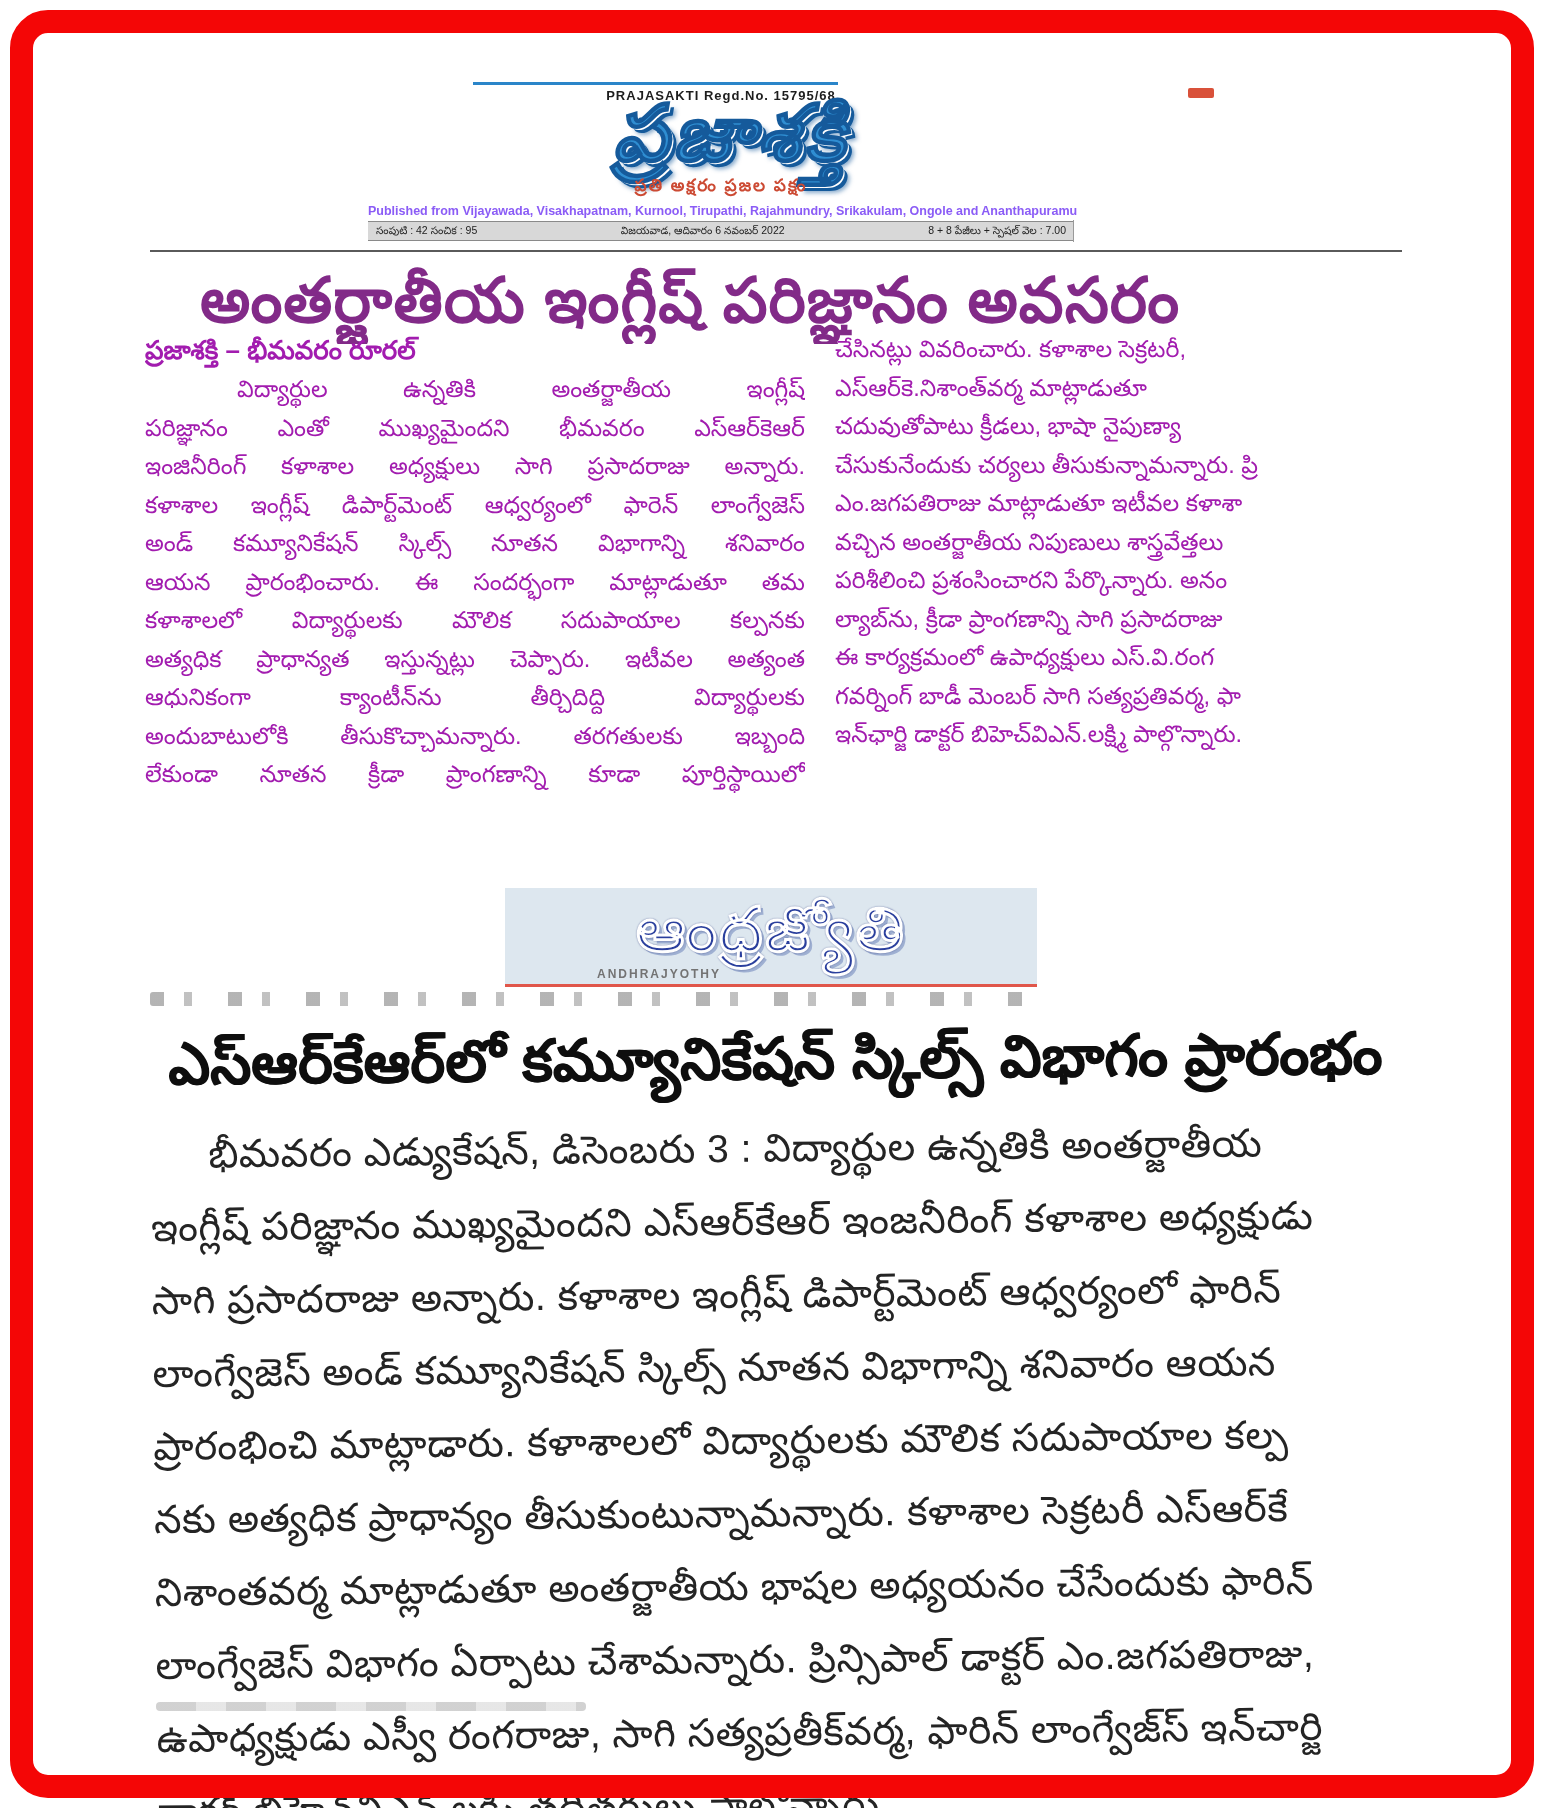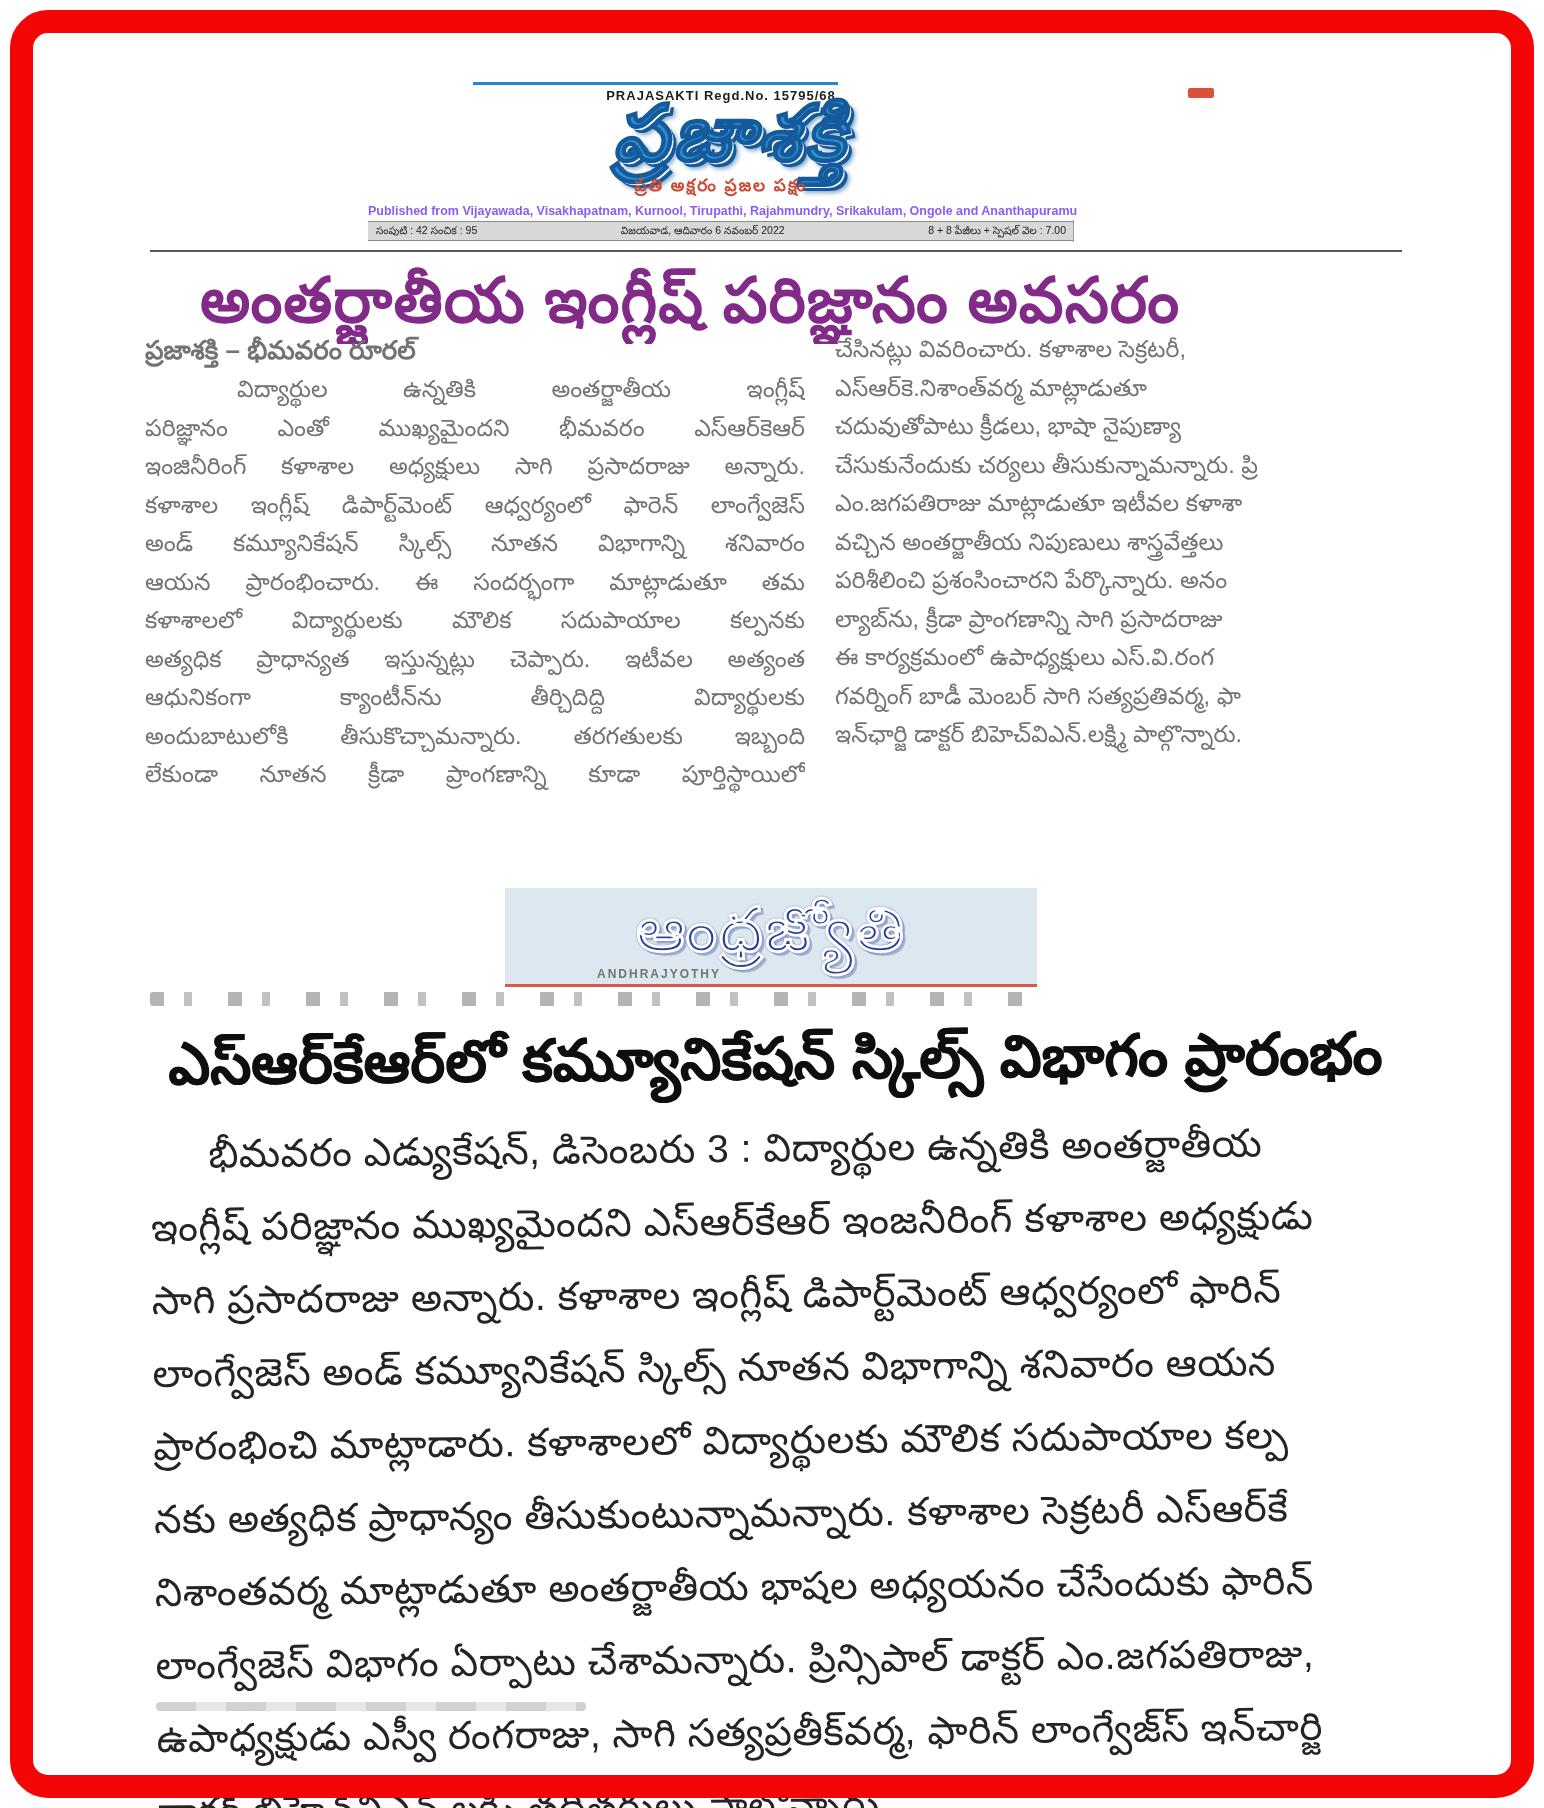--- a/index.html
+++ b/index.html
@@ -55,21 +55,21 @@
   .h1-rule { position:absolute; left:150px; top:250px; width:1252px; height:2px; background:#5a5a5a; }
   .headline1-wrap {
     position:absolute; left:200px; top:258px; width:1214px; height:86px; overflow:hidden;
   }
   .headline1 {
     font-size:63px; line-height:84px; font-weight:bold; color:#822a88;
     white-space:nowrap; letter-spacing:1px;
   }
   .article1 {
     position:absolute; left:145px; top:330px; width:1160px; height:550px;
-    display:flex; gap:30px; color:#737373;
+    display:flex; gap:30px; color:#a21caf;
   }
   .a1-col { overflow:hidden; }
   .a1-left { width:660px; }
   .a1-right { flex:1; }
   .a1-byline { font-size:26px; font-weight:bold; line-height:40px; height:40px; overflow:hidden; }
   .a1-line {
     font-size:23.5px; line-height:38.5px; height:38.5px; overflow:hidden;
     text-align:justify; text-align-last:justify; white-space:nowrap;
   }
   .a1-right .a1-line { text-align-last:left; }

